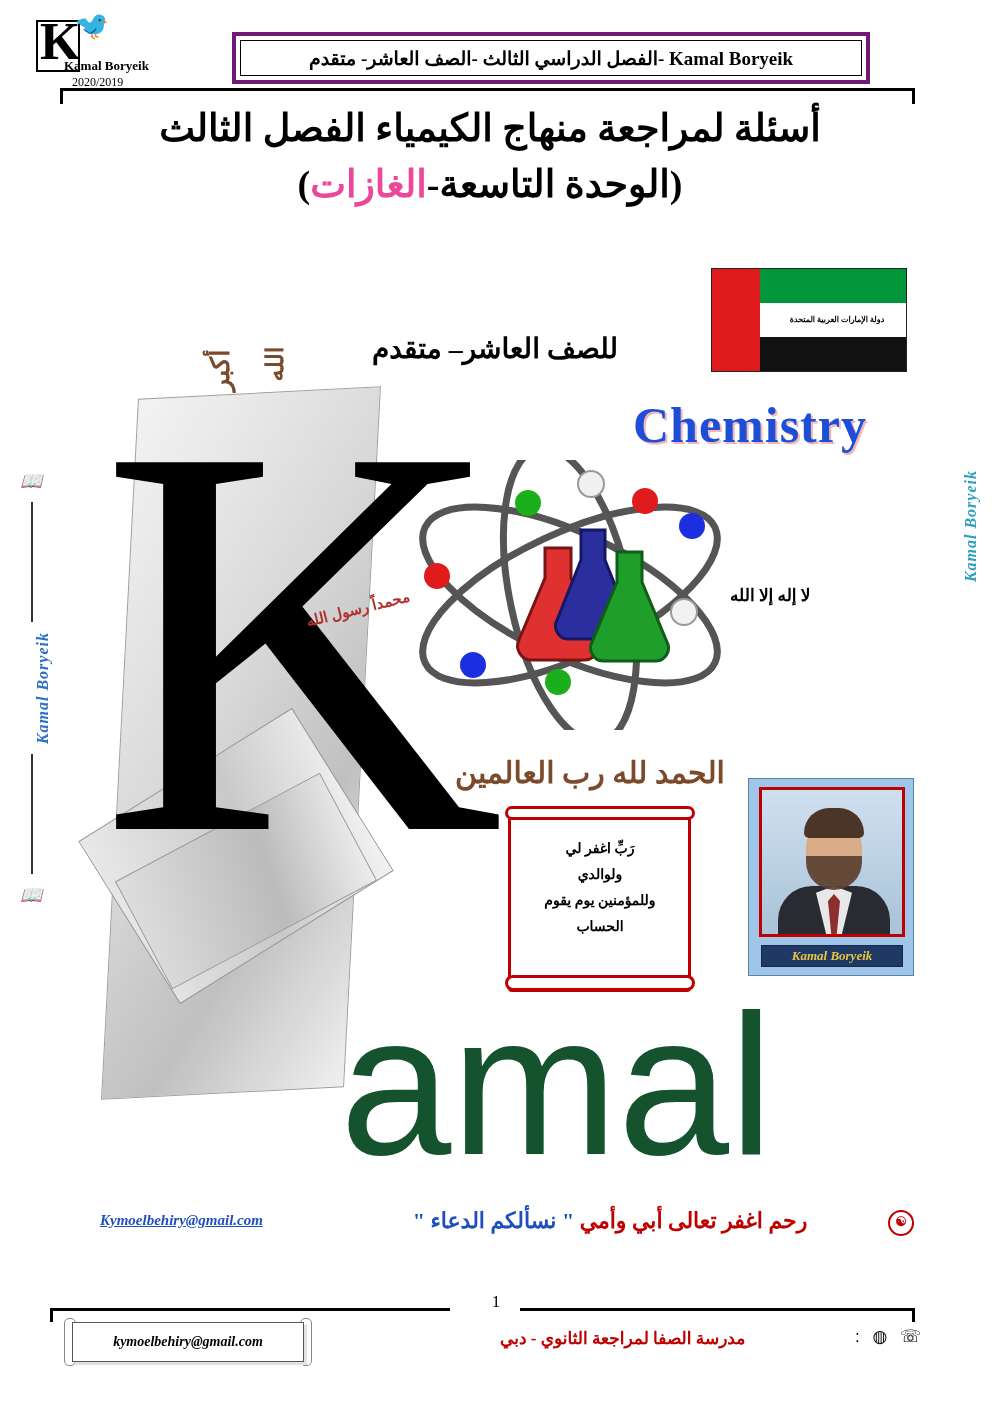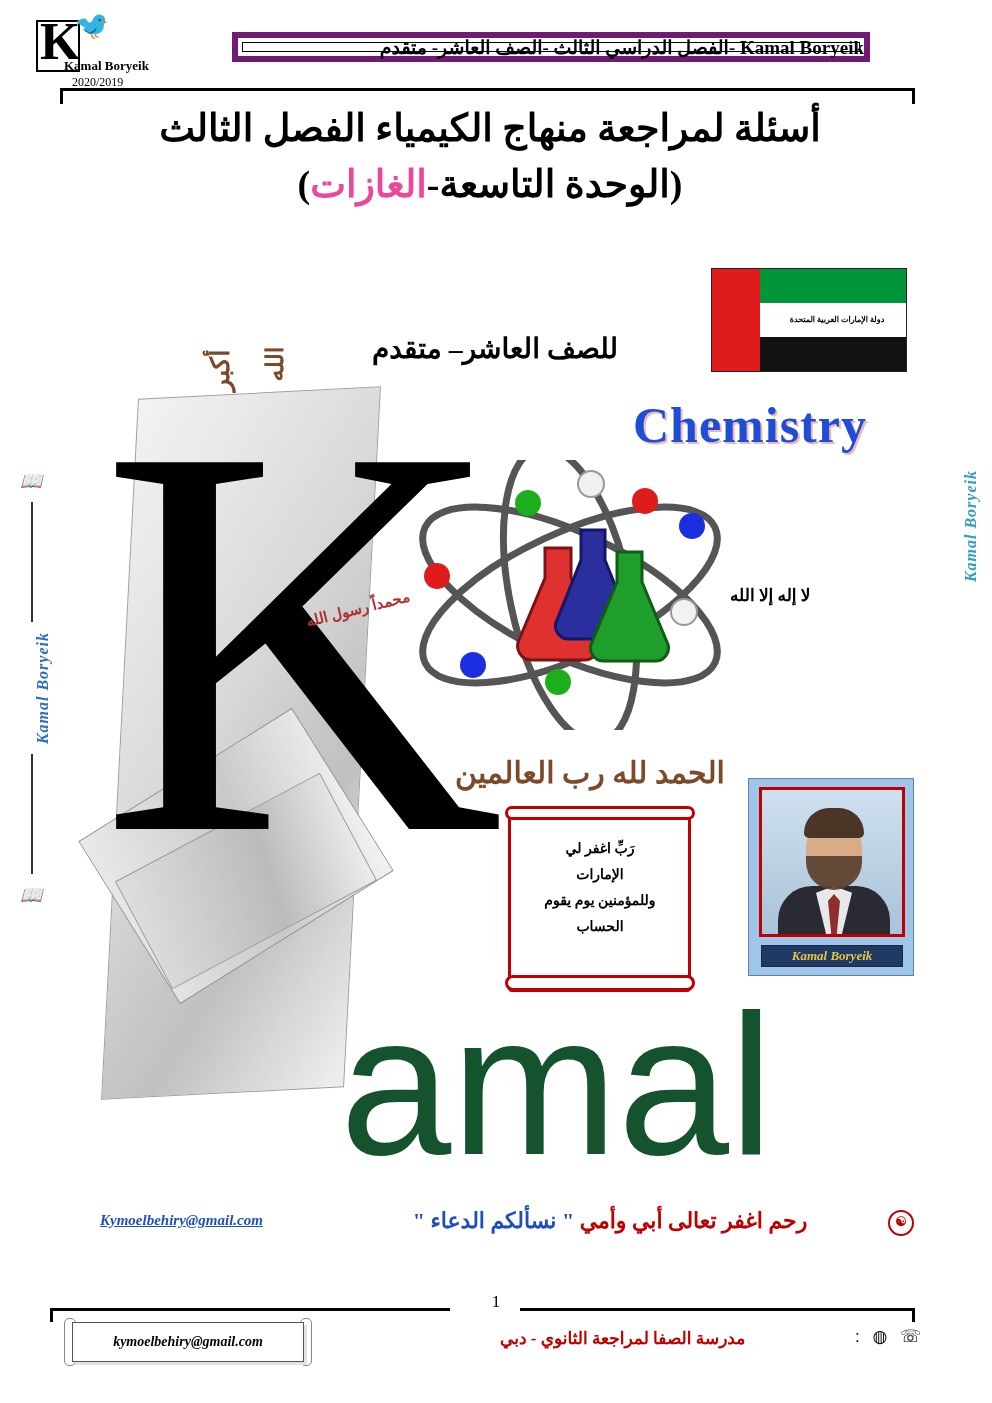--- a/index.html
+++ b/index.html
@@ -78,25 +78,26 @@
     font-size: 12px;
     color: #000;
     white-space: nowrap;
   }
 
   .header-title-box {
     position: absolute;
     top: 18px;
     left: 232px;
     width: 638px;
-    height: 30px;
-    border: 6px solid #701a75;
+    height: 52px;
+    border: 4px solid #701a75;
     background: #fff;
     display: flex;
     align-items: center;
+    justify-content: center;
     box-sizing: border-box;
   }
   .header-title-box-inner {
     position: absolute;
     top: 4px;
     left: 4px;
     right: 4px;
     bottom: 4px;
     border: 1px solid #000;
     box-sizing: border-box;
@@ -739,21 +740,21 @@
       <circle cx="289" cy="152" r="13" fill="#f2f2f2" stroke="#999" stroke-width="2"></circle>
       <circle cx="133" cy="43" r="13" fill="#1bb01b"></circle>
     </svg>
   </div>
 
   <div class="scroll"></div>
   <div class="scroll-top"></div>
   <div class="scroll-bottom"></div>
   <div class="scroll-text">
     <div>رَبِّ اغفر لي</div>
-    <div>الإمارات</div>
+    <div>ولوالدي</div>
     <div>وللمؤمنين يوم يقوم</div>
     <div>الحساب</div>
   </div>
 
   <div class="photo-frame">
     <div class="photo-inner">
       <div class="photo-body"></div>
       <div class="photo-shirt"></div>
       <div class="photo-tie"></div>
       <div class="photo-head"></div>

